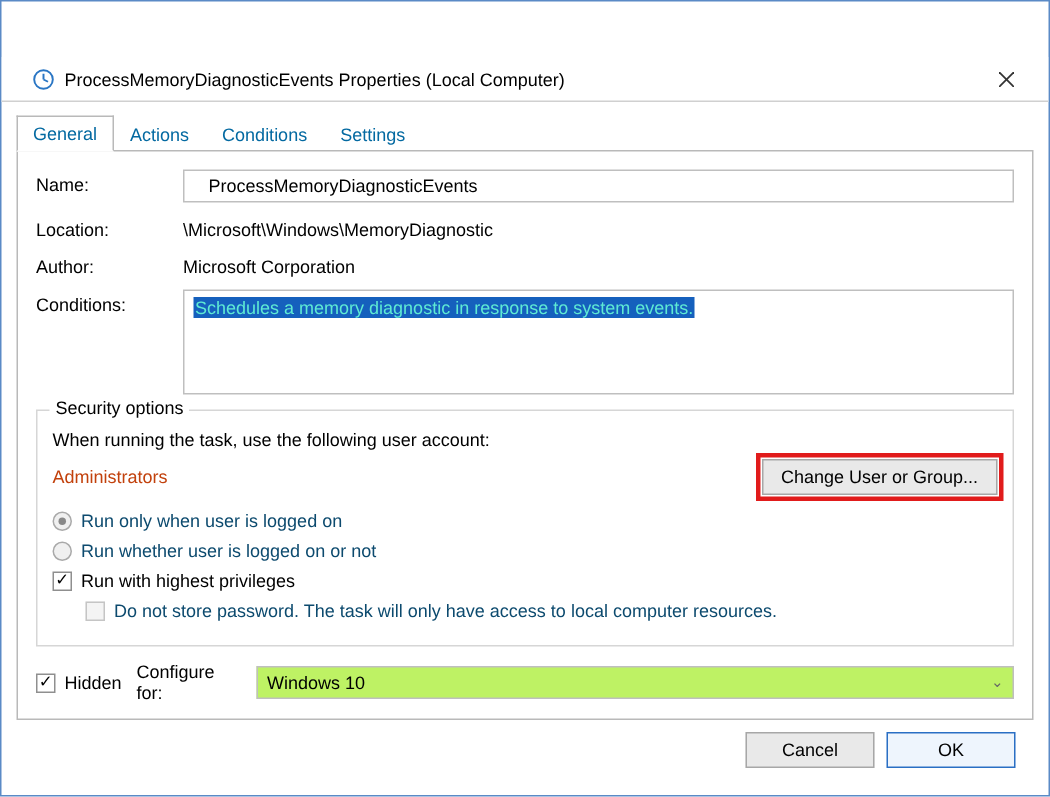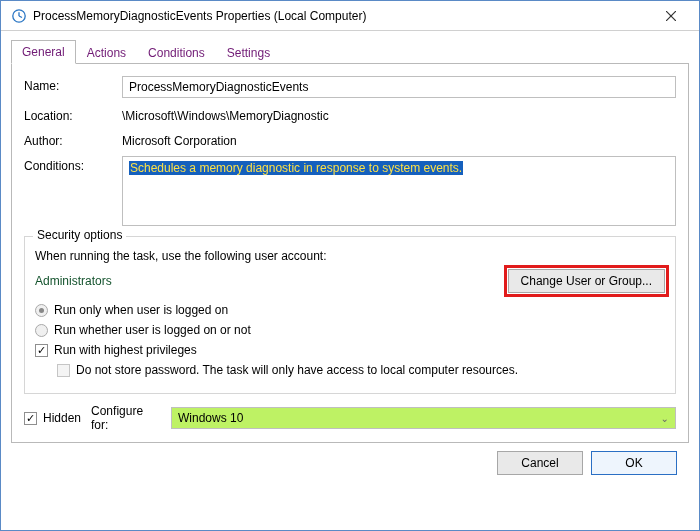--- a/index.html
+++ b/index.html
@@ -11,23 +11,24 @@
     background: #fff;
     width: 700px;
     height: 531px;
     overflow: hidden;
     border: 1px solid #5a8ac6;
   }
   .titlebar {
     height: 30px;
     display: flex;
     align-items: center;
-    padding: 0 8px 0 10px;
+    padding: 0 8px 0 20px;
     border-bottom: 1px solid #d0d0d0;
     background: #fff;
+    margin-top: 37px;
   }
   .titlebar .icon {
     width: 16px; height: 16px;
     margin-right: 6px;
     display: inline-flex; align-items: center; justify-content: center;
   }
   .titlebar .title {
     flex: 1;
     font-size: 12px;
   }
@@ -43,21 +44,21 @@
   .tabs {
     display: flex;
     align-items: flex-end;
     position: relative;
     height: 24px;
     margin-bottom: 0;
   }
   .tab {
     padding: 4px 10px 4px 10px;
     font-size: 12px;
-    color: #701a75;
+    color: #0369a1;
     border: 1px solid transparent;
     border-bottom: none;
     position: relative;
     top: 1px;
     cursor: default;
   }
   .tab.active {
     border: 1px solid #b9b9b9;
     border-bottom: 1px solid #fff;
     background: #fff;
@@ -78,42 +79,42 @@
   .form-label {
     width: 98px;
     padding-top: 3px;
   }
   .form-val {
     flex: 1;
   }
   .text-input {
     width: 100%;
     border: 1px solid #bfbfbf;
-    padding: 3px 6px;
+    padding: 3px 16px;
     font-family: inherit;
     font-size: 12px;
     background: #fff;
   }
   .static-text {
     padding-top: 3px;
   }
   .desc-area {
     width: 100%;
     height: 70px;
     border: 1px solid #bfbfbf;
     padding: 4px 6px;
     font-family: inherit;
     font-size: 12px;
     background: #fff;
     resize: none;
     overflow: auto;
   }
   .desc-sel {
     background: #1560bd;
-    color: #fde047;
+    color: #5eead4;
     padding: 0 1px;
   }
   .fieldset {
     border: 1px solid #d6d6d6;
     margin-top: 10px;
     padding: 10px 10px 10px 10px;
     position: relative;
   }
   .fieldset .legend {
     position: absolute;
@@ -127,38 +128,38 @@
     margin: 2px 0 6px 0;
   }
   .sec-row2 {
     display: flex;
     align-items: center;
     gap: 8px;
     margin-bottom: 10px;
   }
   .sec-row2 .acct {
     flex: 1;
-    color: #14532d;
+    color: #c2410c;
   }
   .btn {
     border: 1px solid #a7a7a7;
     background: #e9e9e9;
     padding: 4px 12px;
     font-family: inherit;
     font-size: 12px;
     cursor: default;
   }
   .btn.primary { border: 1px solid #2a6fc4; background: #eef5fd; }
   .callout-red { outline: 3px solid #e11b1b; outline-offset: 1px; }
   .radio-row, .chk-row {
     display: flex;
     align-items: center;
     gap: 6px;
     margin: 6px 0;
-    color: #000000;
+    color: #0c4a6e;
   }
   .chk-row.enabled { color: #000; }
   .radio {
     width: 13px; height: 13px;
     border: 1px solid #a9a9a9;
     border-radius: 50%;
     background: #f0f0f0;
   }
   .radio.on::after {
     content: "";

